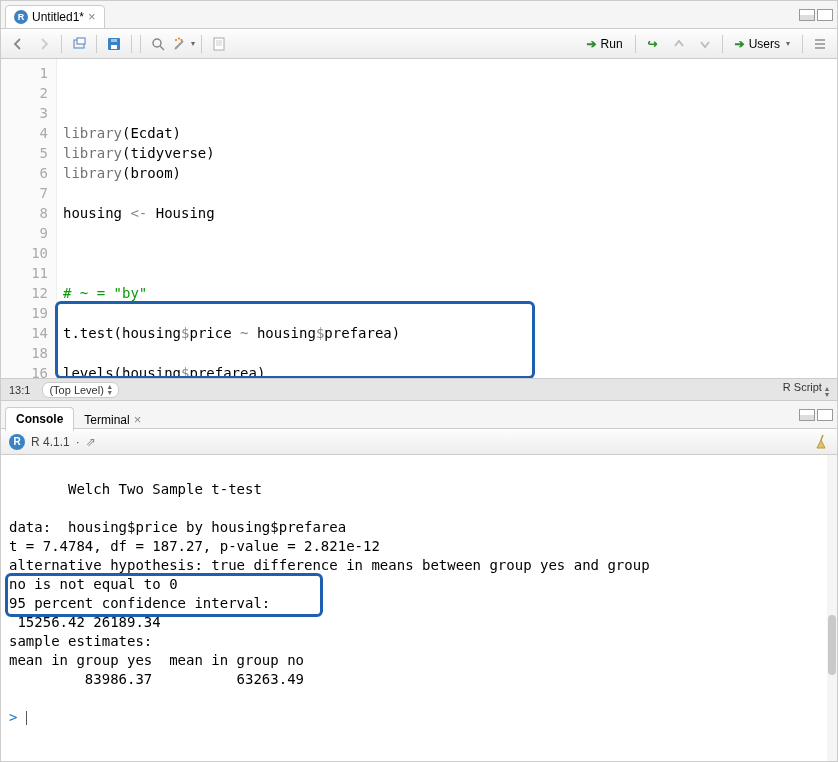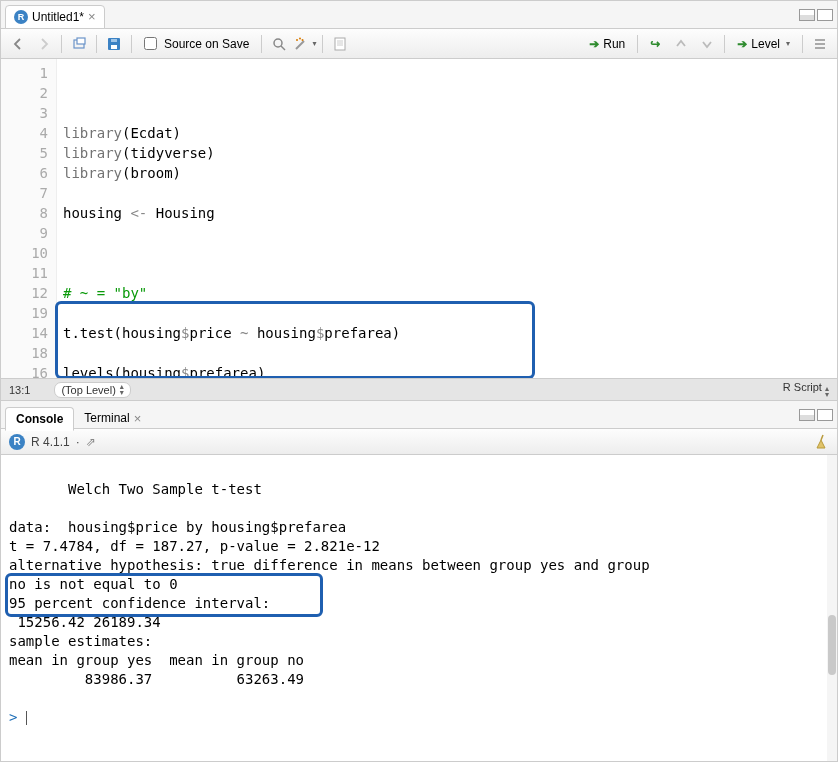--- a/index.html
+++ b/index.html
@@ -30,28 +30,28 @@
   .gutter { width: 56px; color: #aaa; text-align: right; padding: 4px 8px 4px 4px; background: #fafafa; border-right: 1px solid #eee; line-height: 20px; }
   .code { flex: 1; padding: 4px 6px; line-height: 20px; white-space: pre; position: relative; }
   .kw { color: #737373; }
   .op { color: #888; }
   .cm { color: #0a9a0a; }
   
   .highlight-box { position: absolute; border: 3px solid #1f5fb0; border-radius: 6px; }
   .hl1 { left: -2px; top: 242px; width: 480px; height: 78px; }
   
   .status-bar { display: flex; align-items: center; background: #e5e5e5; border-top: 1px solid #ccc; height: 22px; padding: 0 8px; font-size: 11px; color: #333; }
-  .status-bar .scope { background: #fff; border: 1px solid #ccc; border-radius: 7px; padding: 1px 6px; margin-left: 24px; display: flex; align-items: center; gap: 4px; }
+  .status-bar .scope { background: #fff; border: 1px solid #ccc; border-radius: 7px; padding: 1px 6px; margin-left: 12px; display: flex; align-items: center; gap: 4px; }
   .status-bar .right { margin-left: auto; }
   .updown { font-size: 8px; color: #666; line-height: 6px; display: inline-flex; flex-direction: column; }
 
   
   .console-pane { display: flex; flex-direction: column; flex: 1; }
   .console-tabs { display: flex; align-items: center; background: #f5f5f5; border-bottom: 1px solid #ccc; height: 28px; padding: 0 4px; position: relative; }
-  .console-tabs .tab2 { padding: 4px 10px; height: 24px; margin-top: 8px; display: flex; align-items: flex-start; gap: 4px; }
+  .console-tabs .tab2 { padding: 4px 10px; height: 24px; margin-top: 8px; display: flex; align-items: flex-end; gap: 4px; }
   .console-tabs .tab2.active { background: #fff; border: 1px solid #ccc; border-bottom: 1px solid #fff; border-radius: 4px 4px 0 0; font-weight: bold; }
   .console-tabs .close { color: #888; cursor: pointer; font-size: 13px; }
   
   .console-header { display: flex; align-items: center; gap: 6px; background: linear-gradient(#fdfdfd,#ededed); border-bottom: 1px solid #ccc; height: 26px; padding: 0 8px; color: #444; }
   .console-header .r-icon2 { width: 16px; height: 16px; background: #3b82c4; border-radius: 50%; color: #fff; font-size: 10px; font-weight: bold; display: flex; align-items: center; justify-content: center; }
   .console-header .path { color: #777; }
   .console-header .goto { color: #888; cursor: pointer; }
   .broom { margin-left: auto; color: #c9a94a; }
   
   .console-body { flex: 1; font-family: "Lucida Console", Monaco, monospace; font-size: 14px; line-height: 19px; padding: 6px 8px; white-space: pre; position: relative; overflow: hidden; }
@@ -99,24 +99,20 @@
       </div>
     <div class="sep"></div>
     <div class="icon-btn">
         <svg width="14" height="14">
           <rect x="1" y="1" width="12" height="12" rx="1" fill="#3b82c4"></rect>
           <rect x="4" y="8" width="6" height="4" fill="#fff"></rect>
           <rect x="4" y="2" width="6" height="3" fill="#9fc5e8"></rect>
         </svg>
       </div>
     <div class="sep"></div>
-    <label class="label-btn">
-      <input type="checkbox" style="">
-      <span>Source on Save</span>
-    </label>
     <div class="sep"></div>
     <div class="icon-btn">
         <svg width="14" height="14">
           <circle cx="6" cy="6" r="4" stroke="#888" stroke-width="1.5" fill="none"></circle>
           <line x1="9" y1="9" x2="13" y2="13" stroke="#888" stroke-width="1.5"></line>
         </svg>
       </div>
     <div class="icon-btn">
         <svg width="16" height="14">
           <path d="M2 12 L10 4" stroke="#999" stroke-width="2"></path>
@@ -152,21 +148,21 @@
         </svg>
       </div>
     <div class="icon-btn">
         <svg width="12" height="12">
           <path d="M2 4 L6 9 L10 4" fill="none" stroke="#bbb" stroke-width="1.8"></path>
         </svg>
       </div>
     <div class="sep"></div>
     <div class="label-btn">
       <span class="green-arrow">➔</span>
-      <span>Level</span>
+      <span>Users</span>
       <span class="dropdown-caret">▾</span>
     </div>
     <div class="sep"></div>
     <div class="icon-btn">
         <svg width="14" height="14">
           <line x1="2" y1="3" x2="12" y2="3" stroke="#888" stroke-width="1.4"></line>
           <line x1="2" y1="7" x2="12" y2="7" stroke="#888" stroke-width="1.4"></line>
           <line x1="2" y1="11" x2="12" y2="11" stroke="#888" stroke-width="1.4"></line>
         </svg>
       </div>

